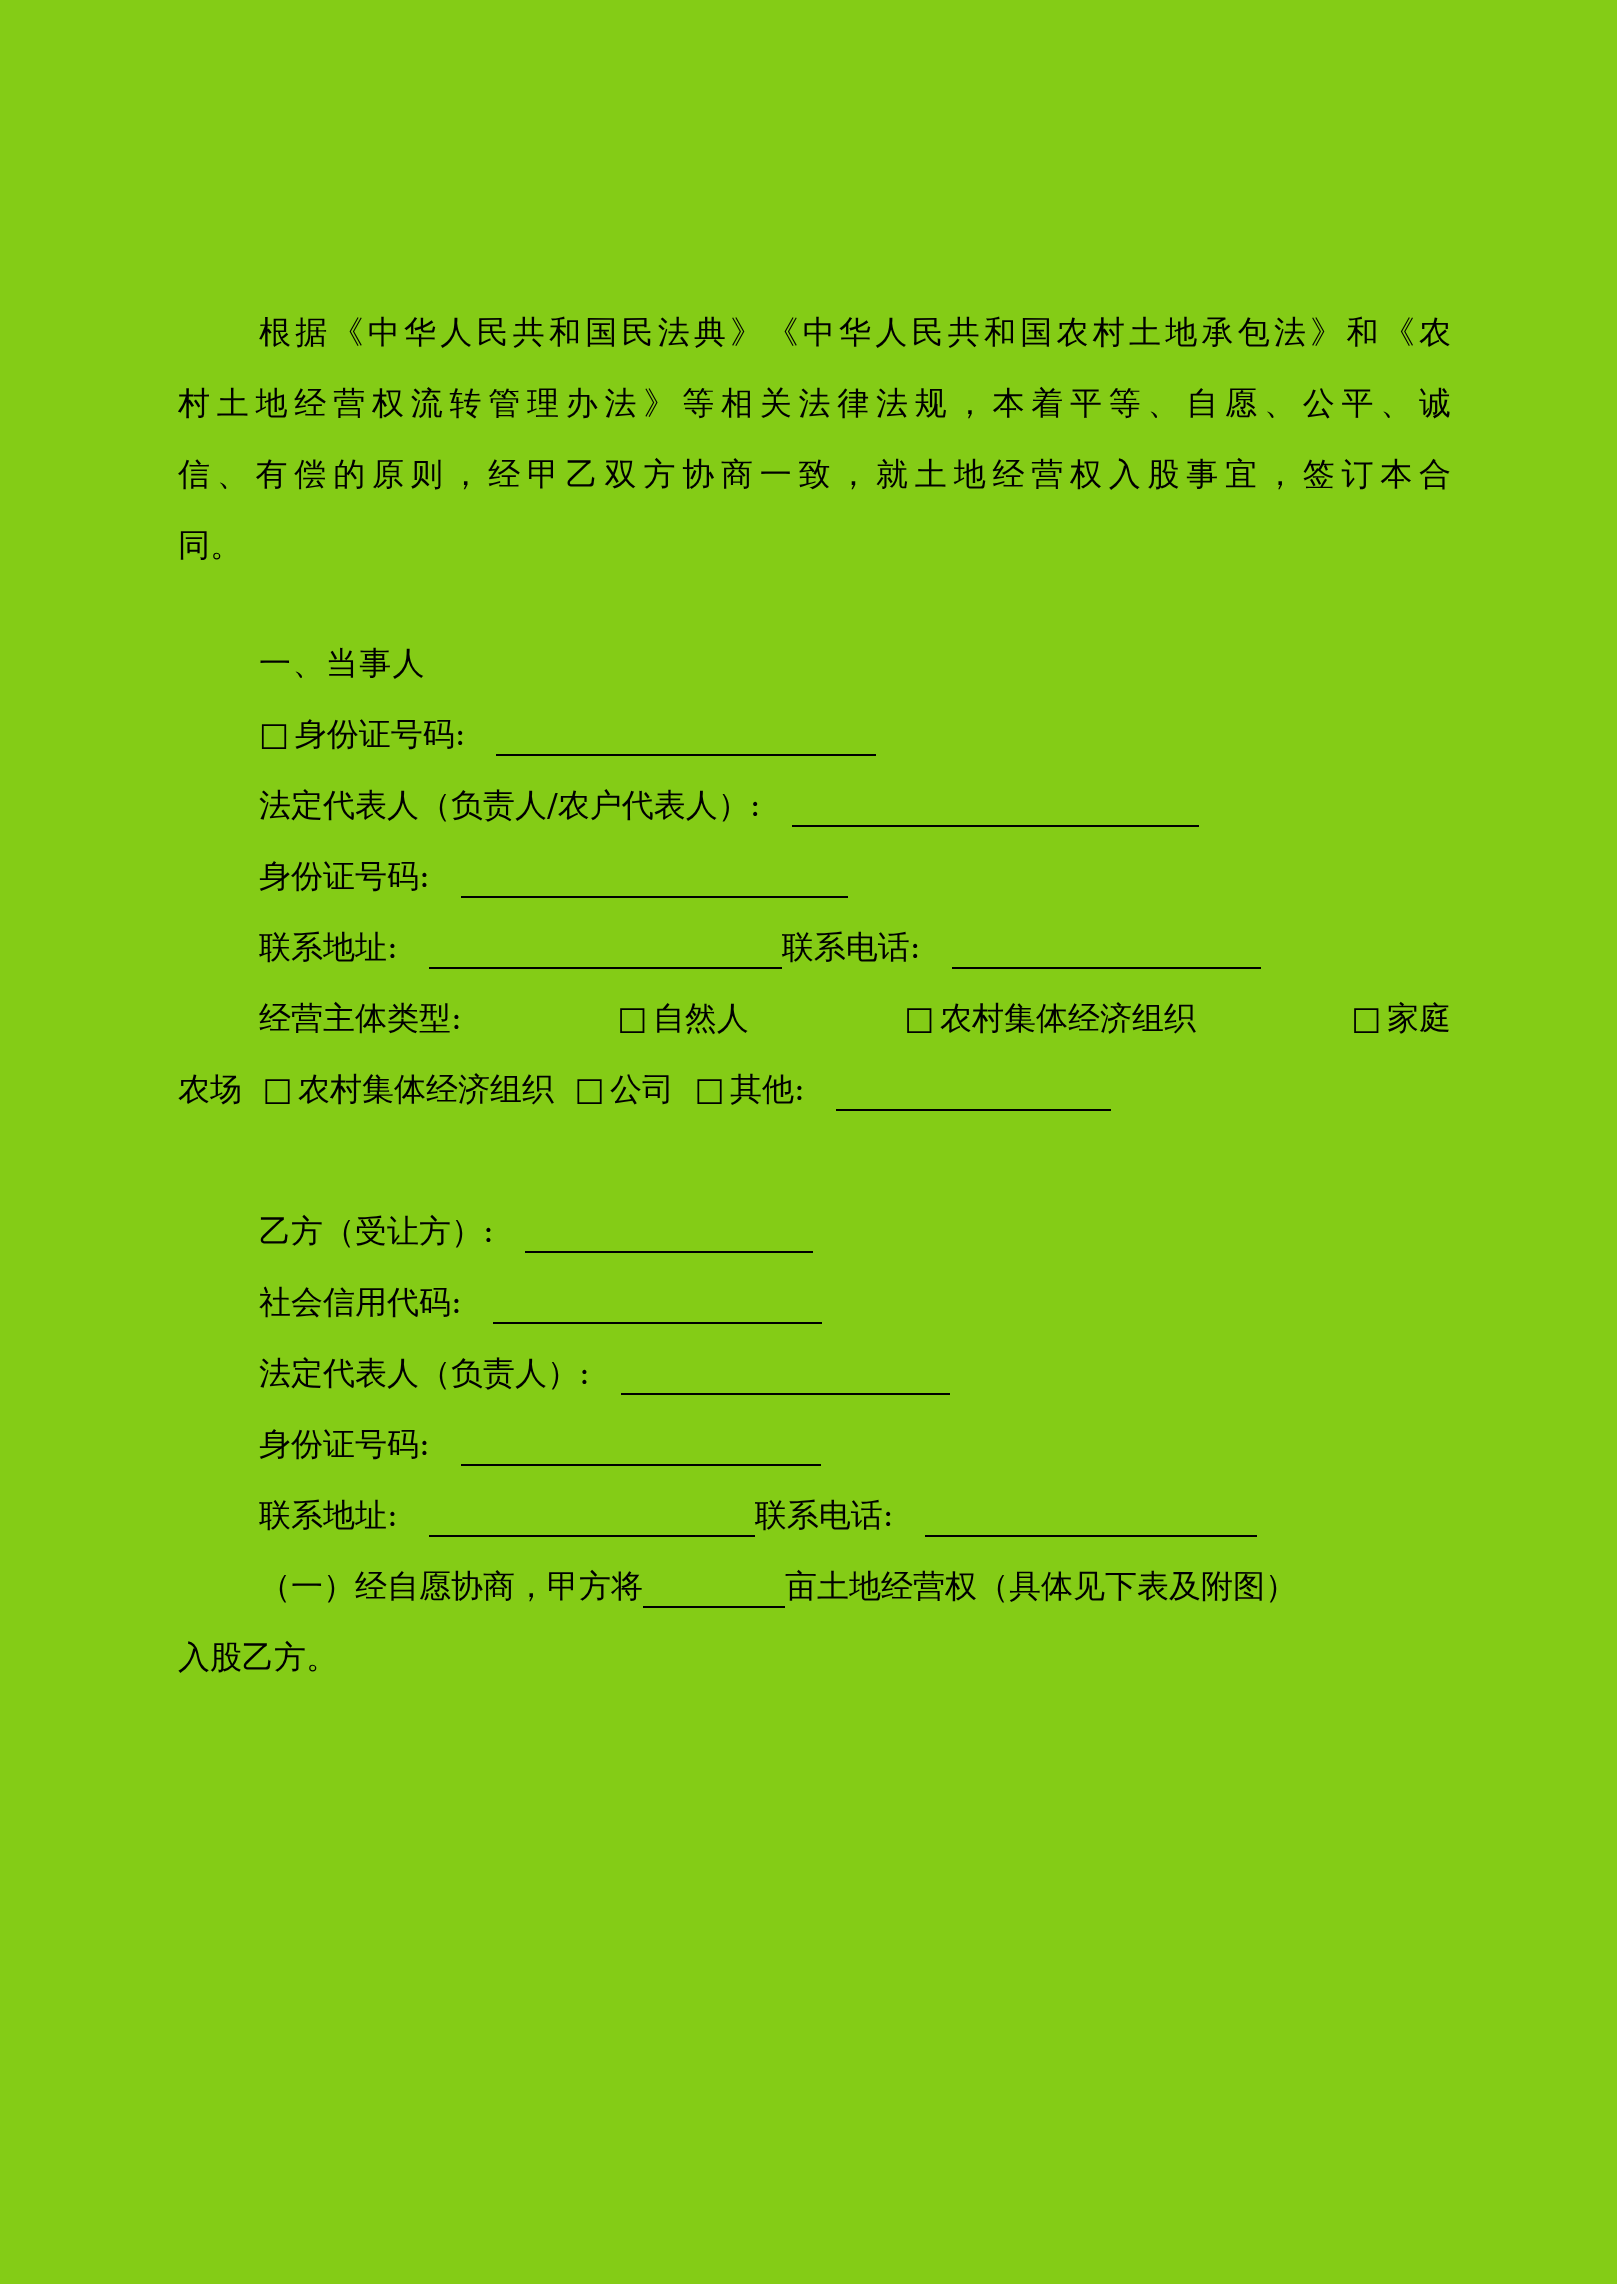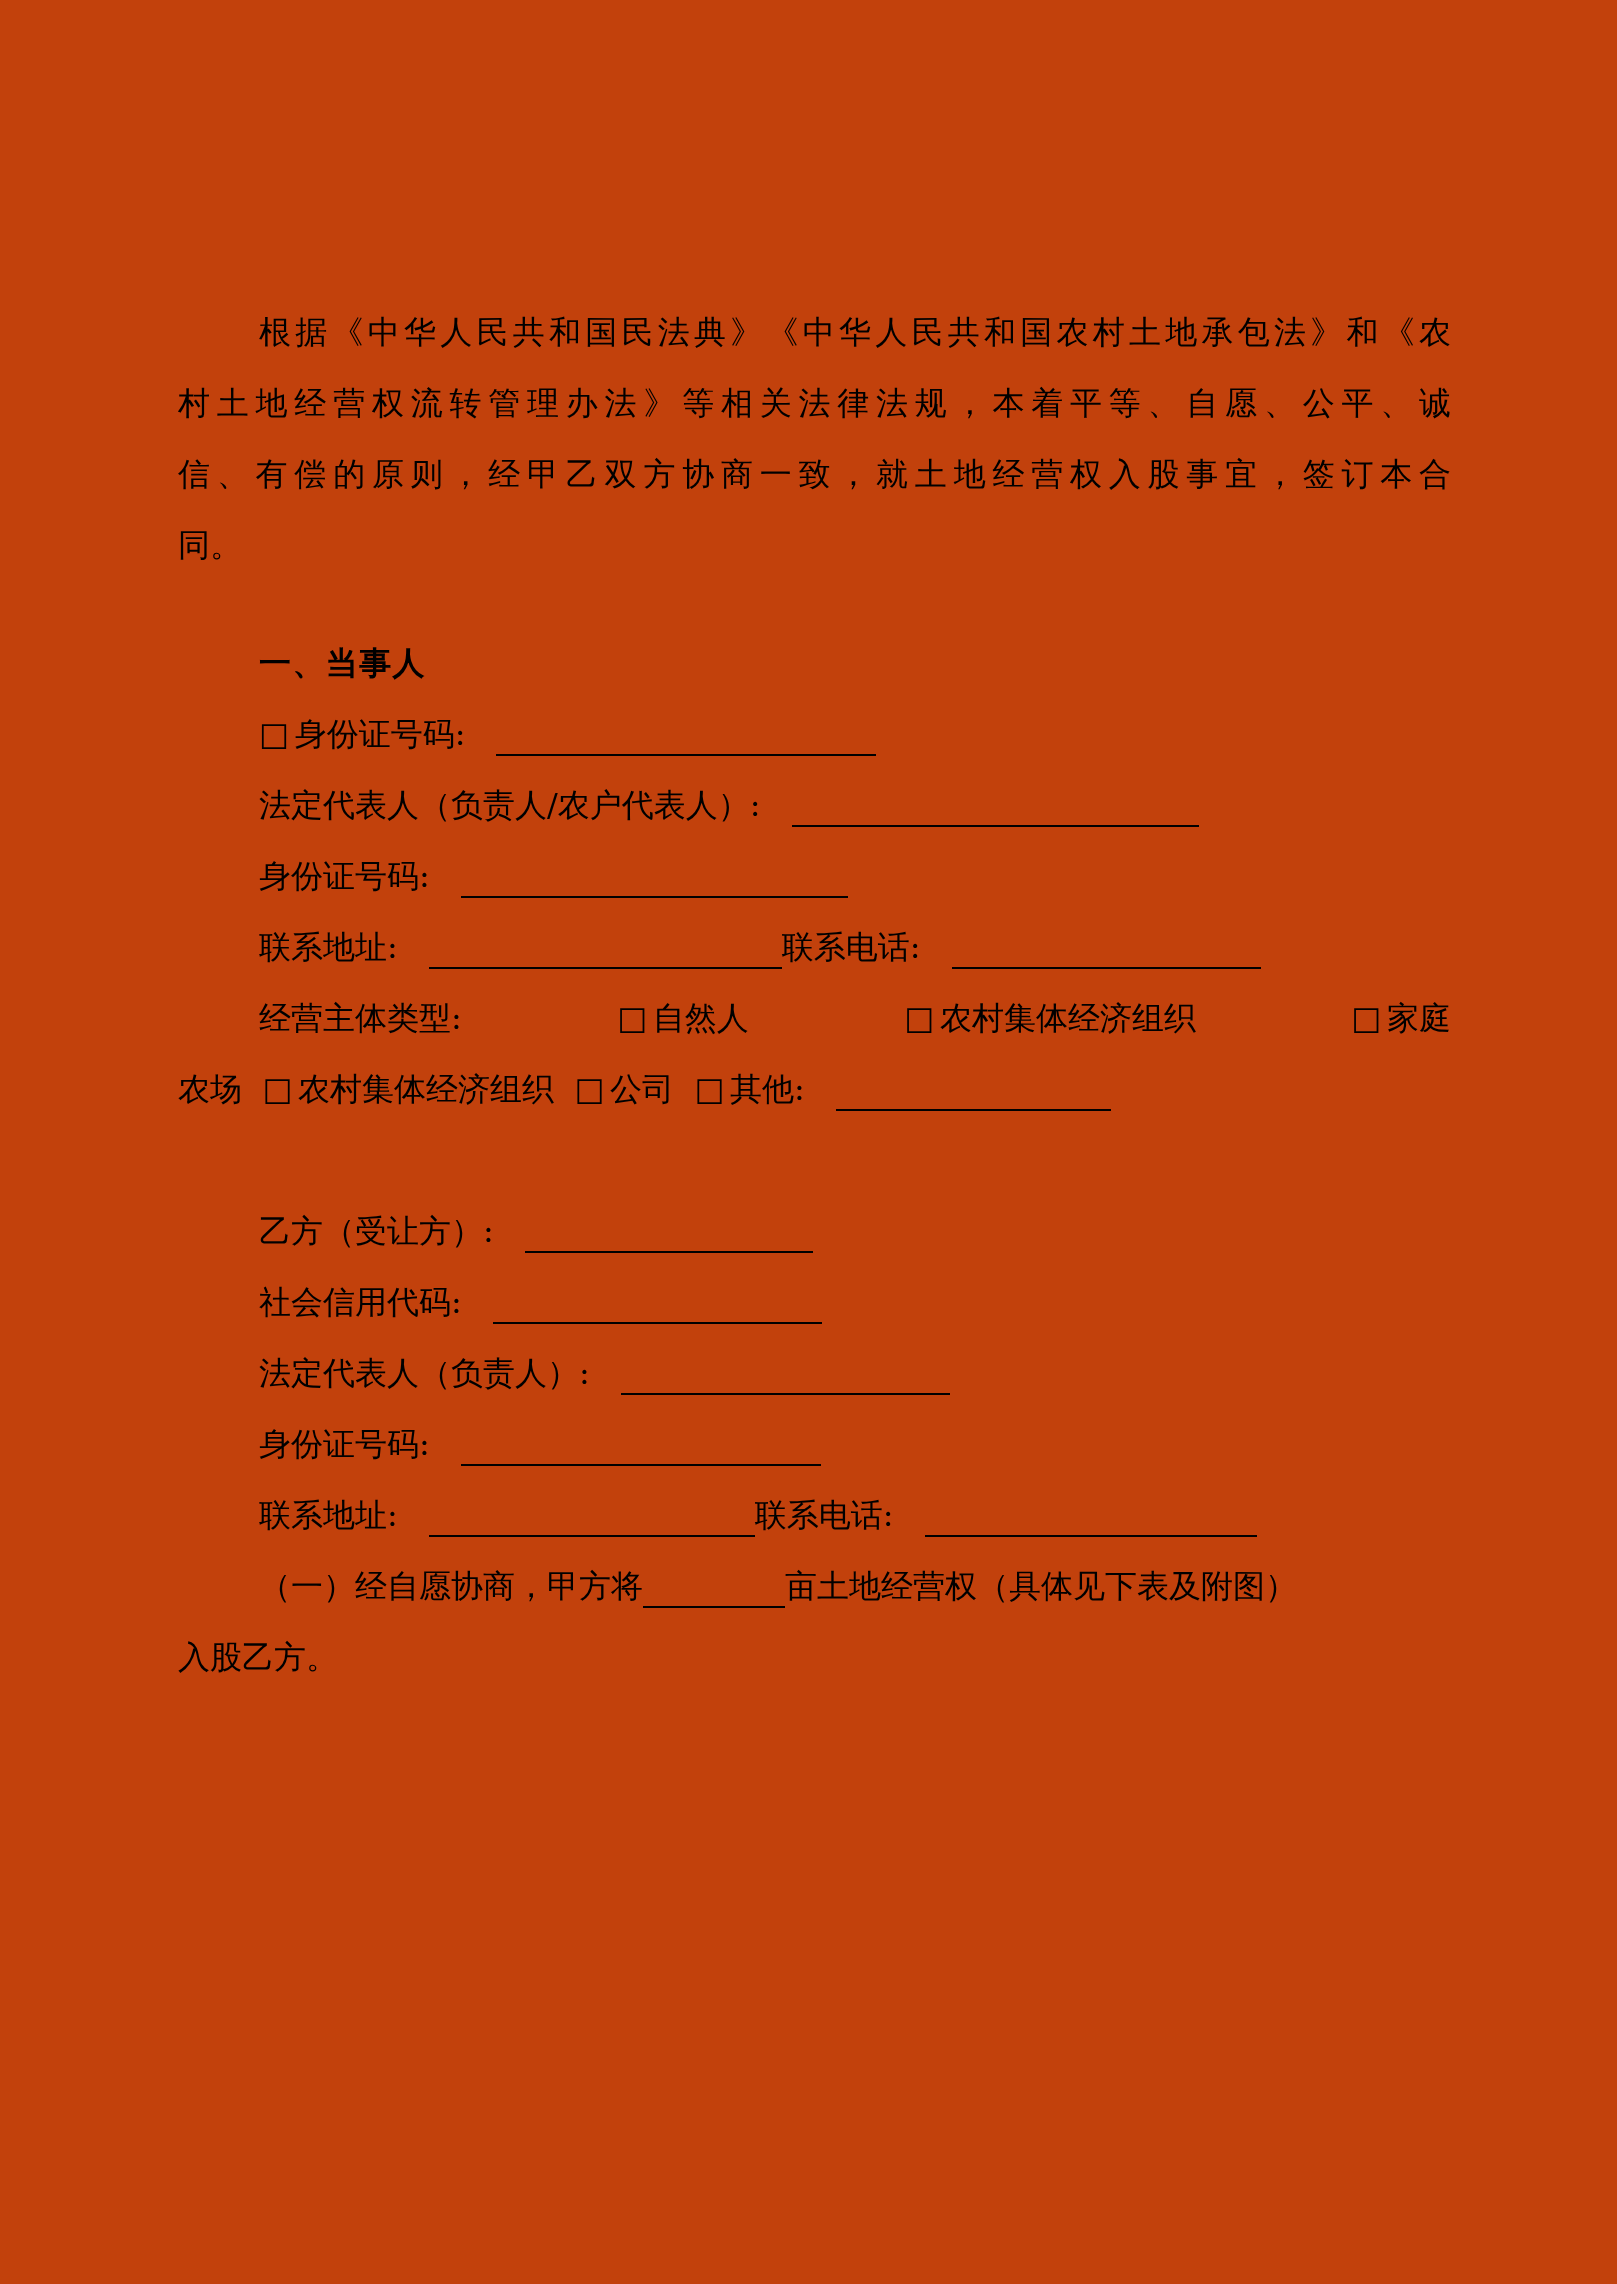--- a/index.html
+++ b/index.html
@@ -1,19 +1,19 @@
 <!DOCTYPE html>
 <html style="font-size:11px"><head>
 <meta charset="utf-8">
 <style>
   html,body{margin:0;padding:0;background:#ffffff;}
   .page{
     width:1617px;
     height:2284px;
-    background:#c2410c;
+    background:#84cc16;
     color:#000000;
     font-family:"DejaVu Serif","Liberation Serif",serif;
     font-size:32px;
     overflow:hidden;
     position:relative;
   }
   .content{
     padding:297px 166px 0 178px;
   }
   .line{
@@ -23,21 +23,21 @@
   }
   .indent{padding-left:81px;}
   .jline{
     height:71px;
     line-height:71px;
     text-align:justify;
     text-align-last:justify;
     white-space:normal;
   }
   .heading{
-    font-weight:bold;
+    font-weight:normal;
     font-family:"DejaVu Sans","Liberation Sans",sans-serif;
     letter-spacing:1.4px;
   }
   .spacer-small{height:47px;}
   .blankline{height:71px;}
   .blank{
     display:inline-block;
     border-bottom:2.7px solid #000000;
     height:37px;
     vertical-align:middle;

